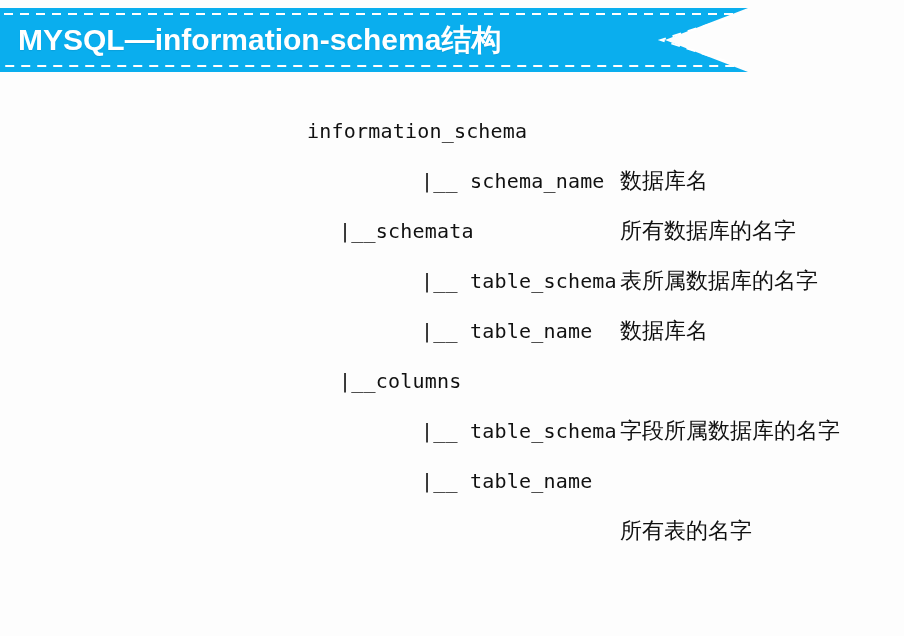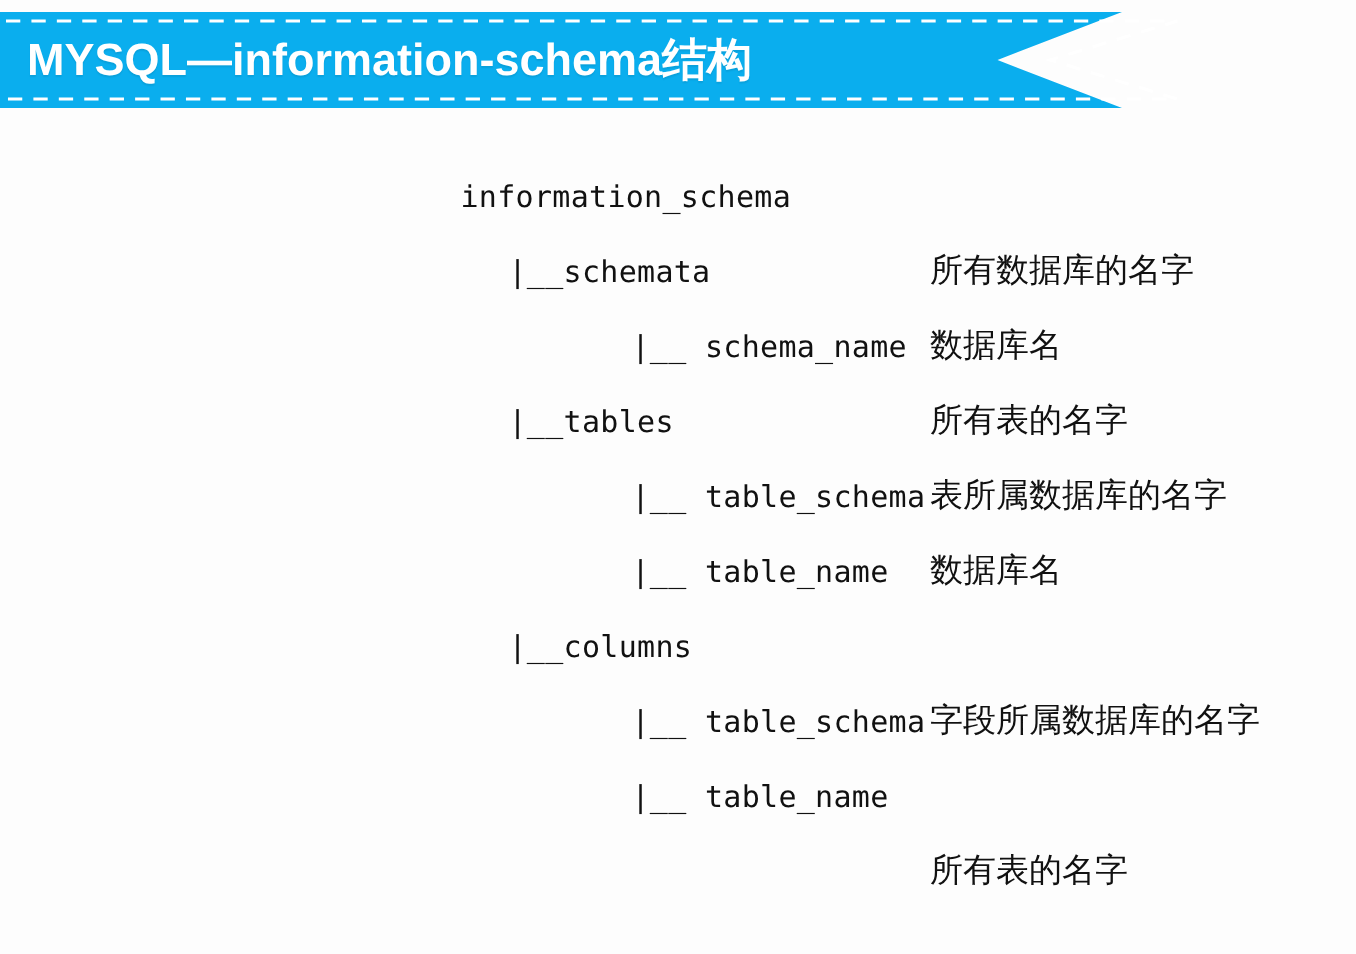--- a/index.html
+++ b/index.html
@@ -15,21 +15,20 @@
     position: relative;
   }
 
   
   #banner-wrap {
     position: absolute;
     left: 0;
     top: 8px;
     width: 748px;
     height: 64px;
-    padding-left: 44px;
   }
   #banner-shape {
     position: absolute;
     inset: 0;
     background: #0aaeee;
     -webkit-clip-path: polygon(0 0, 100% 0, 100% 100%, 0 100%, 0 100%);
     clip-path: polygon(
       0 0,
       748px 0,
       665px 50%,
@@ -116,33 +115,29 @@
 </div>
 
 <div id="tree">
 
   <div class="tree-row">
     <span class="node lvl0">information_schema</span>
     <span class="annot"></span>
   </div>
 
   <div class="tree-row">
-    <span class="node lvl1">|__schemata</span>
-    <span class="annot">所有数据库的名字</span>
-  </div>
-
-  <div class="tree-row">
     <span class="node lvl2">|__ schema_name</span>
     <span class="annot">数据库名</span>
   </div>
 
   <div class="tree-row">
-    <span class="node lvl1">|__tables</span>
-    <span class="annot">所有表的名字</span>
+    <span class="node lvl1">|__schemata</span>
+    <span class="annot">所有数据库的名字</span>
   </div>
+
 
   <div class="tree-row">
     <span class="node lvl2">|__ table_schema</span>
     <span class="annot tight">表所属数据库的名字</span>
   </div>
 
   <div class="tree-row">
     <span class="node lvl2">|__ table_name</span>
     <span class="annot">数据库名</span>
   </div>

